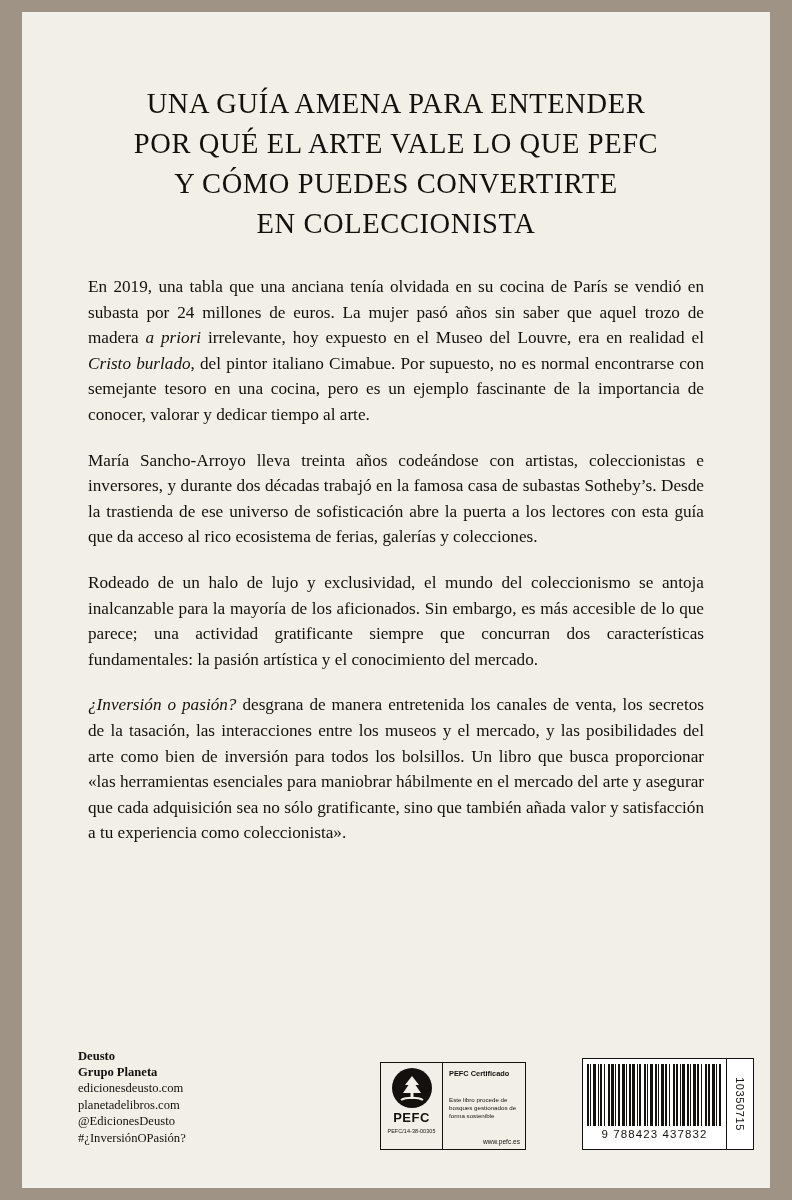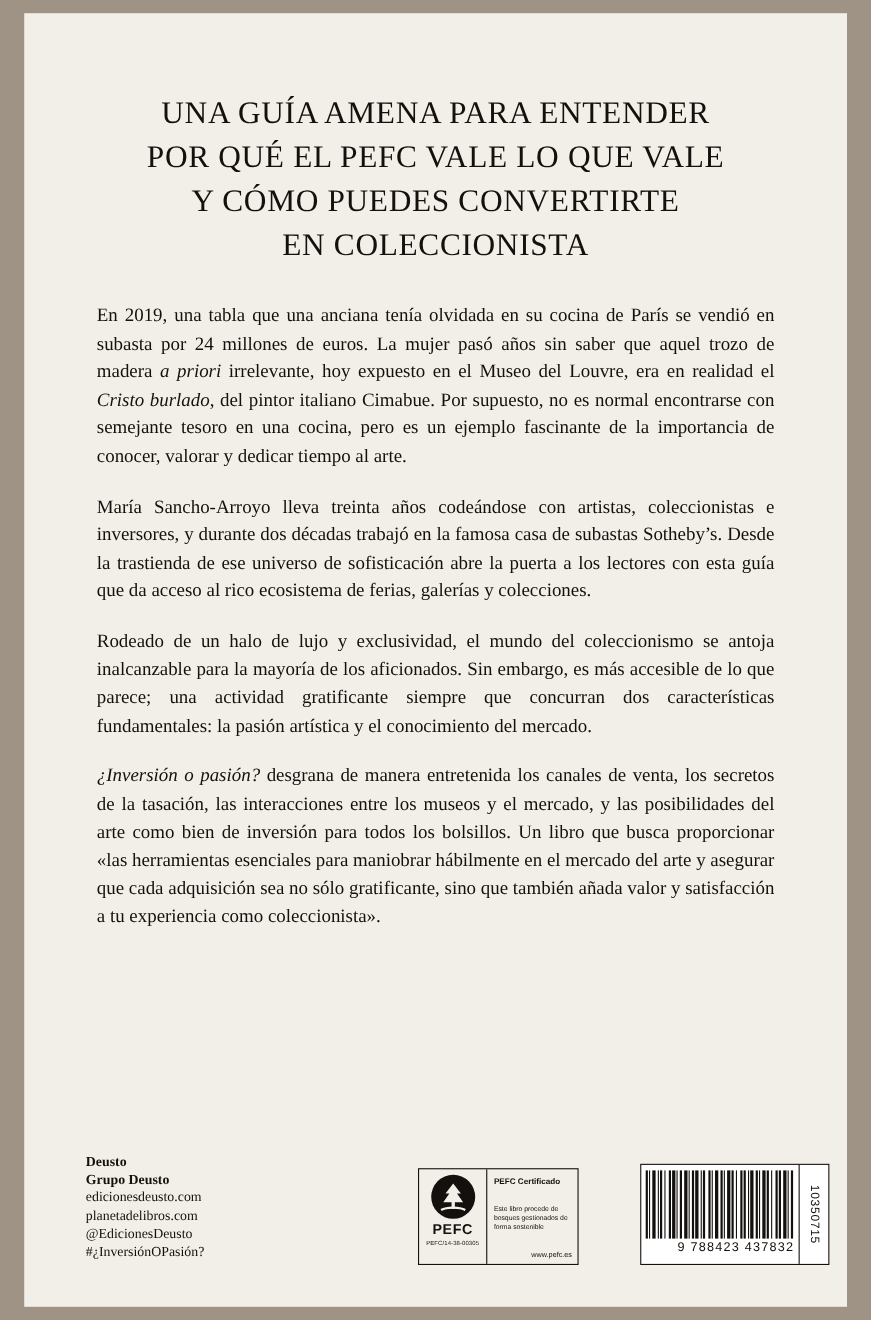--- a/index.html
+++ b/index.html
@@ -172,21 +172,21 @@
   }
   .bars i {
     display: block;
     background: #14100d;
     height: 100%;
   }
   .barcode-digits {
     font-family: "Liberation Sans", sans-serif;
     font-size: 11.5px;
     letter-spacing: 1.1px;
-    text-align: right;
+    text-align: center;
     margin-top: 2px;
     color: #14100d;
   }
   .barcode-side {
     width: 26px;
     border-left: 1px solid #14100d;
     position: relative;
   }
   .barcode-side .side-num {
     position: absolute;
@@ -200,37 +200,37 @@
     color: #14100d;
   }
 </style>
 </head>
 <body>
 
 <div class="page">
 
   <div class="headline">
     <span class="hl-line">UNA GUÍA AMENA PARA ENTENDER</span>
-    <span class="hl-line">POR QUÉ EL PEFC VALE LO QUE VALE</span>
+    <span class="hl-line">POR QUÉ EL ARTE VALE LO QUE PEFC</span>
     <span class="hl-line">Y CÓMO PUEDES CONVERTIRTE</span>
     <span class="hl-line">EN COLECCIONISTA</span>
   </div>
 
   <div class="body-copy">
     <p>En 2019, una tabla que una anciana tenía olvidada en su cocina de París se vendió en subasta por 24 millones de euros. La mujer pasó años sin saber que aquel trozo de madera <em>a priori</em> irrelevante, hoy expuesto en el Museo del Louvre, era en realidad el <em>Cristo burlado</em>, del pintor italiano Cimabue. Por supuesto, no es normal encontrarse con semejante tesoro en una cocina, pero es un ejemplo fascinante de la importancia de conocer, valorar y dedicar tiempo al arte.</p>
     <p>María Sancho-Arroyo lleva treinta años codeándose con artistas, coleccionistas e inversores, y durante dos décadas trabajó en la famosa casa de subastas Sotheby’s. Desde la trastienda de ese universo de sofisticación abre la puerta a los lectores con esta guía que da acceso al rico ecosistema de ferias, galerías y colecciones.</p>
     <p>Rodeado de un halo de lujo y exclusividad, el mundo del coleccionismo se antoja inalcanzable para la mayoría de los aficionados. Sin embargo, es más accesible de lo que parece; una actividad gratificante siempre que concurran dos características fundamentales: la pasión artística y el conocimiento del mercado.</p>
     <p><em>¿Inversión o pasión?</em> desgrana de manera entretenida los canales de venta, los secretos de la tasación, las interacciones entre los museos y el mercado, y las posibilidades del arte como bien de inversión para todos los bolsillos. Un libro que busca proporcionar «las herramientas esenciales para maniobrar hábilmente en el mercado del arte y asegurar que cada adquisición sea no sólo gratificante, sino que también añada valor y satisfacción a tu experiencia como coleccionista».</p>
   </div>
 
   <div class="footer">
 
     <div class="imprint">
       <div class="strong">Deusto</div>
-      <div class="strong">Grupo Deusto</div>
+      <div class="strong">Grupo Planeta</div>
       <div>edicionesdeusto.com</div>
       <div>planetadelibros.com</div>
       <div>@EdicionesDeusto</div>
       <div>#¿InversiónOPasión?</div>
     </div>
 
     <div class="pefc">
       <div class="pefc-left">
         <div class="pefc-tree">
           <svg width="30" height="30" viewBox="0 0 30 30" aria-hidden="true">

